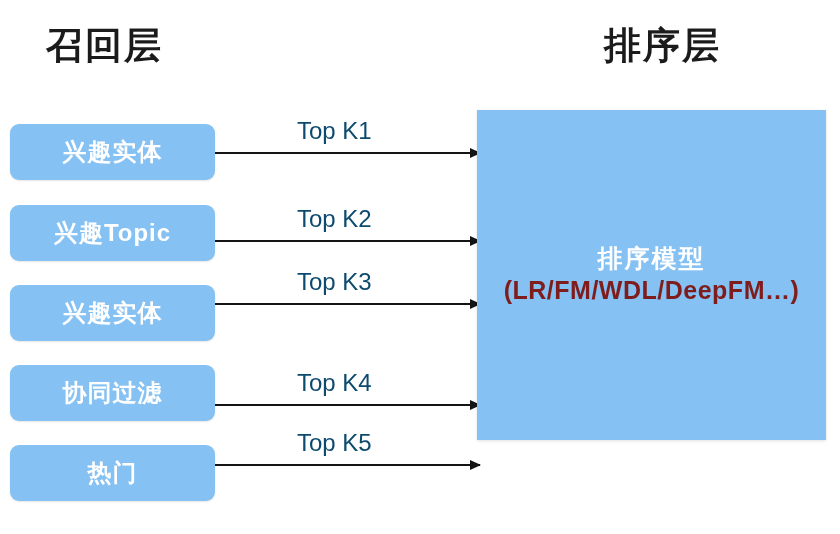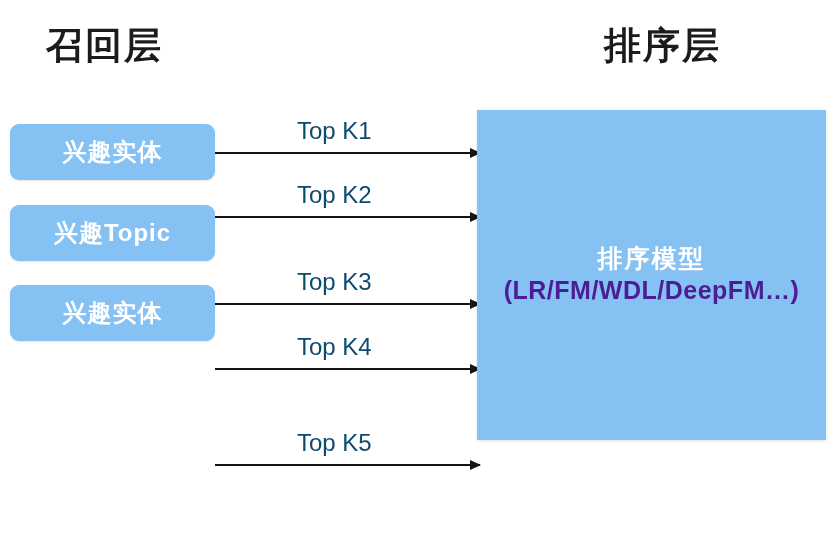--- a/index.html
+++ b/index.html
@@ -102,21 +102,21 @@
   }
   #rank-box .line1 {
     color: #ffffff;
     font-size: 25px;
     font-weight: 700;
     letter-spacing: 2px;
     line-height: 1.25;
     white-space: nowrap;
   }
   #rank-box .line2 {
-    color: #4c1d95;
+    color: #7f1d1d;
     font-size: 25px;
     font-weight: 700;
     letter-spacing: 0.5px;
     line-height: 1.35;
     white-space: nowrap;
   }
 </style>
 </head>
 <body>
 
@@ -128,37 +128,43 @@
 
   <div class="recall-box" style="top:124px">
     <span class="label">兴趣实体</span>
   </div>
   <div class="recall-box" style="top:205px">
     <span class="label">兴趣Topic</span>
   </div>
   <div class="recall-box" style="top:285px">
     <span class="label">兴趣实体</span>
   </div>
+  <div class="recall-box" style="top:365px">
+    <span class="label">协同过滤</span>
+  </div>
+  <div class="recall-box" style="top:445px">
+    <span class="label">热门</span>
+  </div>
 
   <div class="arrow-wrap" style="top:152px">
     <div class="arrow-line"></div>
     <div class="arrow-head"></div>
     <div class="arrow-label">Top K1</div>
   </div>
-  <div class="arrow-wrap" style="top:216px">
+  <div class="arrow-wrap" style="top:240px">
     <div class="arrow-line"></div>
     <div class="arrow-head"></div>
     <div class="arrow-label">Top K2</div>
   </div>
   <div class="arrow-wrap" style="top:303px">
     <div class="arrow-line"></div>
     <div class="arrow-head"></div>
     <div class="arrow-label">Top K3</div>
   </div>
-  <div class="arrow-wrap" style="top:368px">
+  <div class="arrow-wrap" style="top:404px">
     <div class="arrow-line"></div>
     <div class="arrow-head"></div>
     <div class="arrow-label">Top K4</div>
   </div>
   <div class="arrow-wrap" style="top:464px">
     <div class="arrow-line"></div>
     <div class="arrow-head"></div>
     <div class="arrow-label">Top K5</div>
   </div>
 

